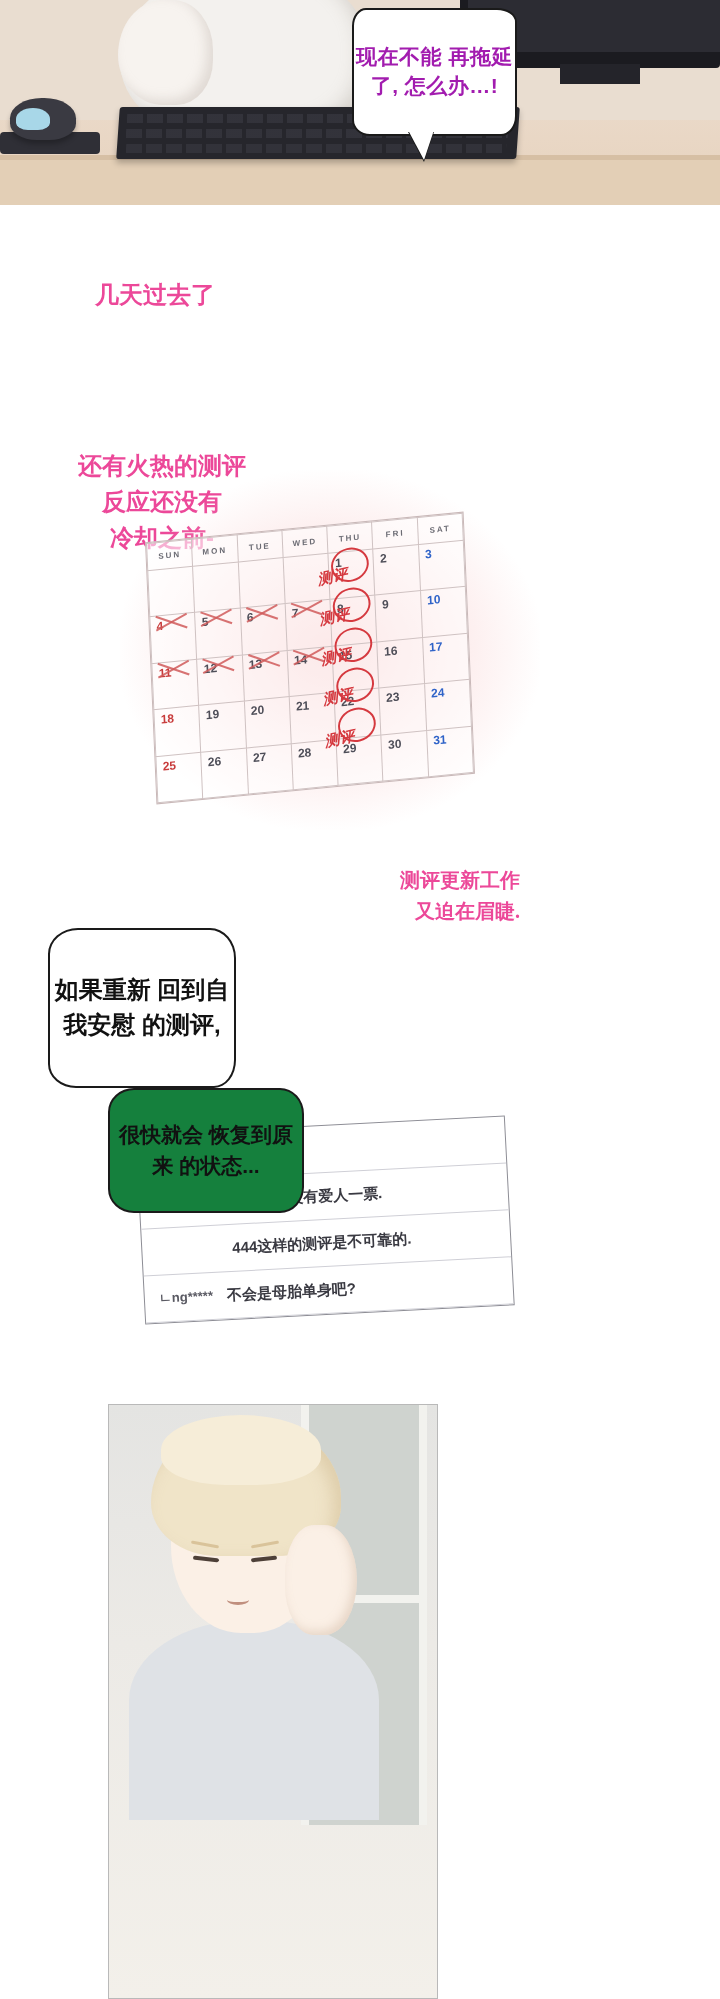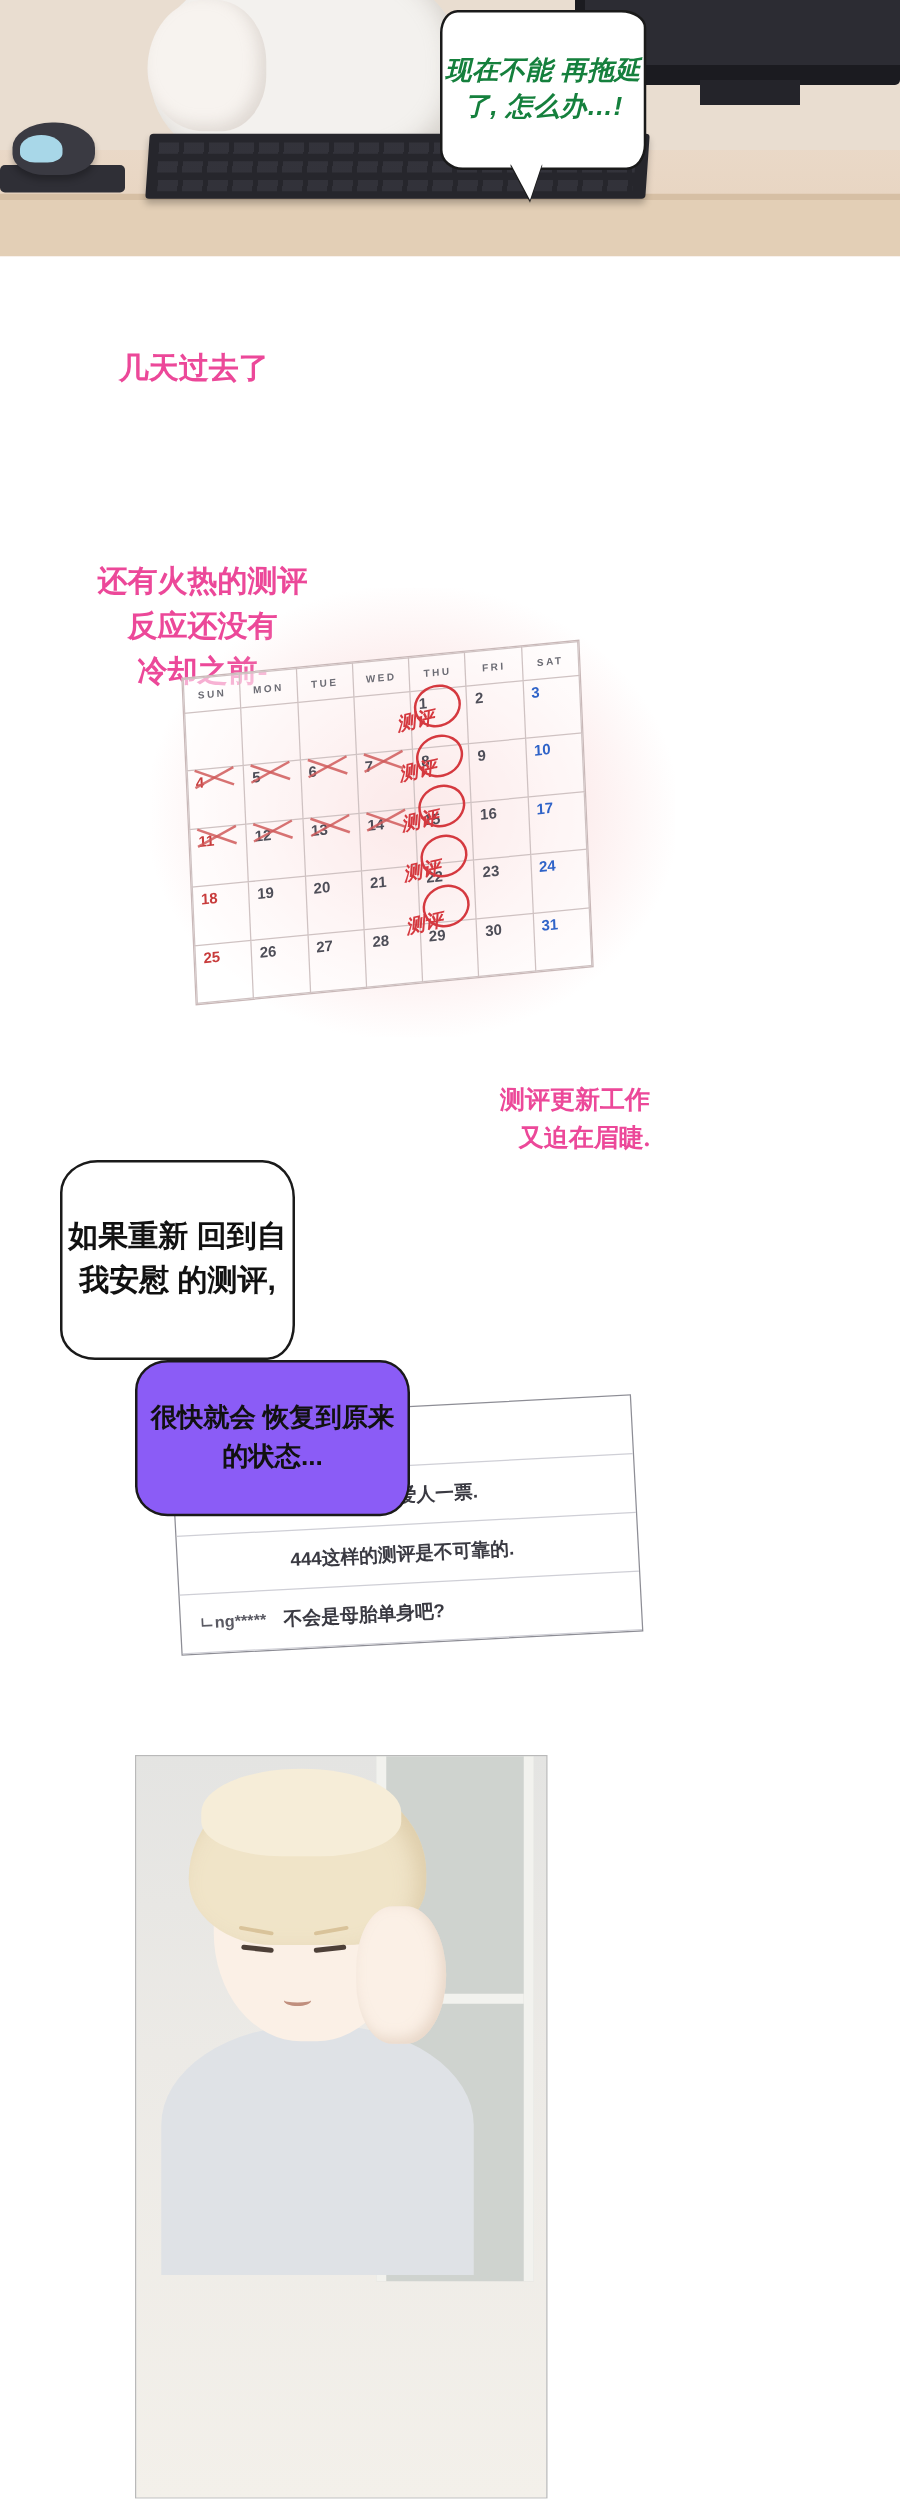--- a/index.html
+++ b/index.html
@@ -121,23 +121,22 @@
     width: 165px; height: 128px;
     background: #ffffff;
     border: 2px solid #1a1a1a;
     border-radius: 14px 20px 16px 18px / 18px 14px 20px 16px;
     display: flex; align-items: center; justify-content: center;
     text-align: center;
     box-sizing: border-box;
     z-index: 5;
   }
   .bubble1 .txt {
-    font-size: 21px; line-height: 1.38; color: #15803d; font-weight: 600;
+    font-size: 21px; line-height: 1.38; color: #a21caf; font-weight: 600;
     letter-spacing: .5px;
-    font-style: italic;
   }
   .bubble1-tail {
     position: absolute; left: 408px; top: 130px;
     width: 0; height: 0;
     border-left: 16px solid transparent;
     border-right: 10px solid transparent;
     border-top: 30px solid #ffffff;
     filter: drop-shadow(0 2px 0 #1a1a1a);
     z-index: 6;
   }
@@ -231,22 +230,22 @@
     width: 188px; height: 160px;
     background: #fff;
     border: 2px solid #1a1a1a;
     border-radius: 30px 26px 22px 28px / 26px 30px 28px 24px;
     display: flex; align-items: center; justify-content: center;
     text-align: center; box-sizing: border-box;
   }
   .bubble2 .txt { font-size: 24px; line-height: 1.45; font-weight: 700; color:#111; }
   .bubble3 {
     position: absolute; left: 108px; top: 1088px;
-    width: 220px; height: 125px;
-    background: #8b5cf6;
+    width: 196px; height: 125px;
+    background: #15803d;
     border: 2px solid #1a1a1a;
     border-radius: 26px 24px 24px 26px / 24px 26px 26px 24px;
     display: flex; align-items: center; justify-content: center;
     text-align: center; box-sizing: border-box;
     z-index: 4;
   }
   .bubble3 .txt { font-size: 21px; line-height: 1.45; font-weight: 700; color:#111; }
 
   
   .comments {

